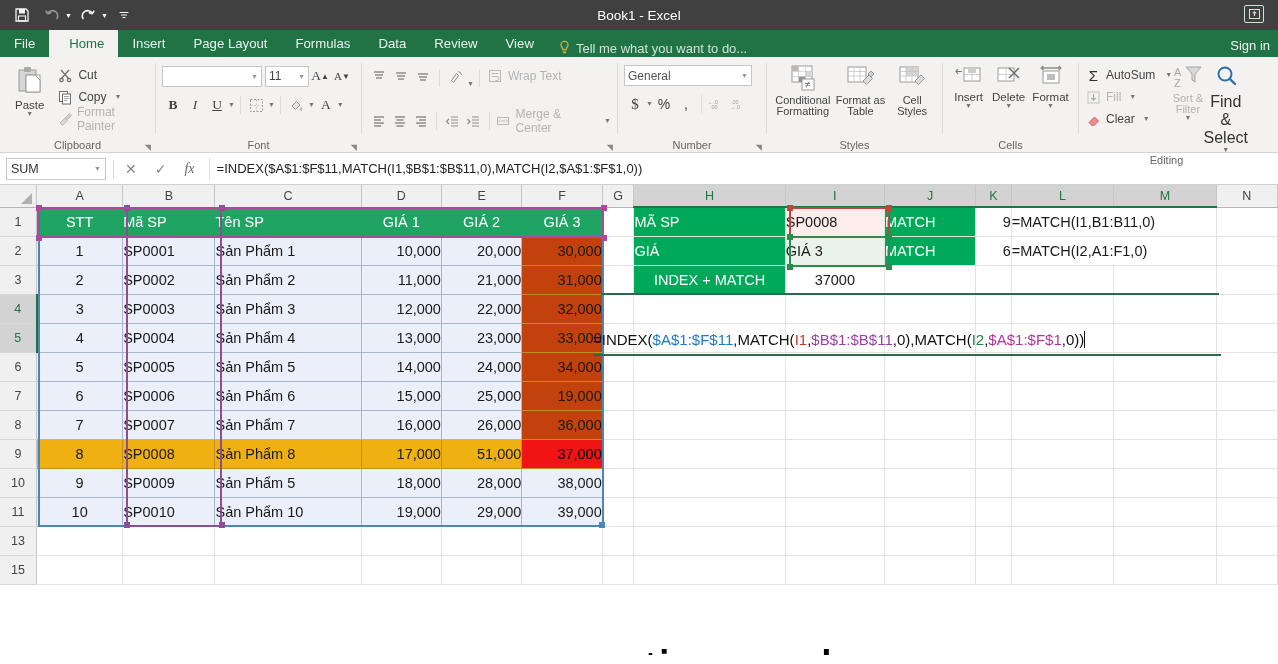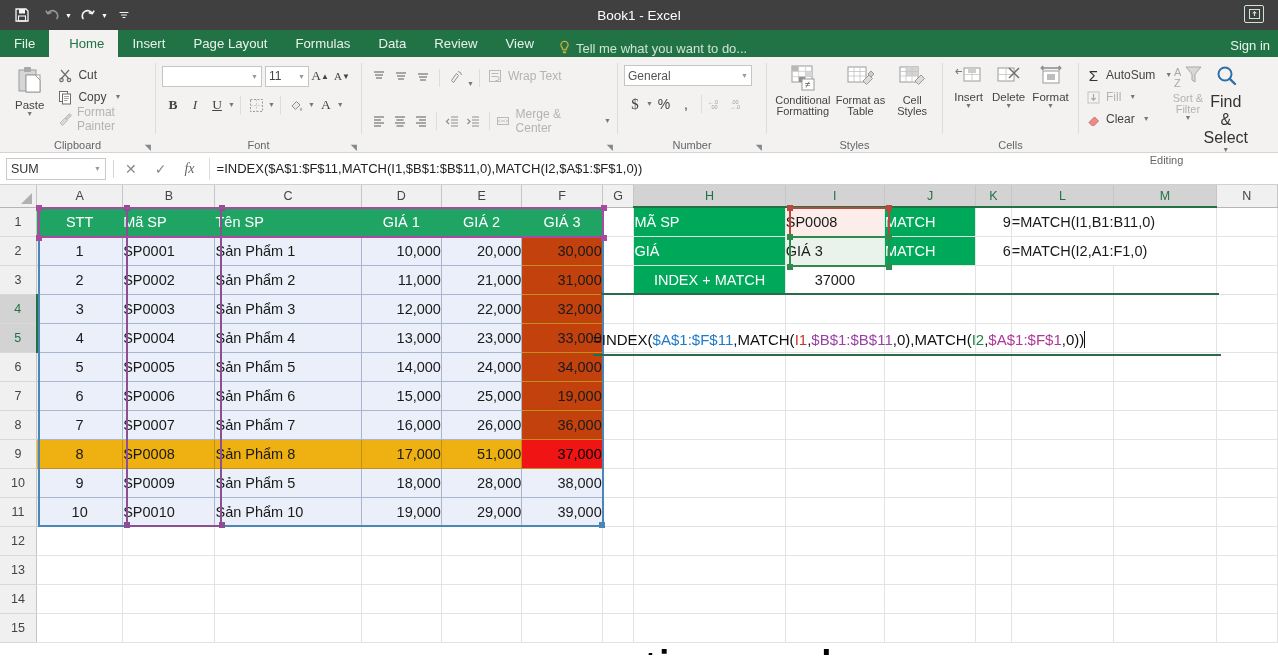--- a/index.html
+++ b/index.html
@@ -796,55 +796,21 @@
       <td class="cell plain"></td>
       <td class="cell plain"></td>
       <td class="cell plain"></td>
       <td class="cell plain"></td>
       <td class="cell plain"></td>
       <td class="cell plain"></td>
       <td class="cell plain"></td>
     </tr>
 
     <tr>
-      <th class="rowhdr">12</th>
-      <td class="cell plain"></td>
-          <td class="cell plain"></td>
-          <td class="cell plain"></td>
-          <td class="cell plain"></td>
-          <td class="cell plain"></td>
-          <td class="cell plain"></td>
-          <td class="cell plain"></td>
-          <td class="cell plain"></td>
-          <td class="cell plain"></td>
-          <td class="cell plain"></td>
-          <td class="cell plain"></td>
-          <td class="cell plain"></td>
-          <td class="cell plain"></td>
-          <td class="cell plain"></td>
-    </tr>
-    <tr>
       <th class="rowhdr">13</th>
-      <td class="cell plain"></td>
-          <td class="cell plain"></td>
-          <td class="cell plain"></td>
-          <td class="cell plain"></td>
-          <td class="cell plain"></td>
-          <td class="cell plain"></td>
-          <td class="cell plain"></td>
-          <td class="cell plain"></td>
-          <td class="cell plain"></td>
-          <td class="cell plain"></td>
-          <td class="cell plain"></td>
-          <td class="cell plain"></td>
-          <td class="cell plain"></td>
-          <td class="cell plain"></td>
-    </tr>
-    <tr>
-      <th class="rowhdr">14</th>
       <td class="cell plain"></td>
           <td class="cell plain"></td>
           <td class="cell plain"></td>
           <td class="cell plain"></td>
           <td class="cell plain"></td>
           <td class="cell plain"></td>
           <td class="cell plain"></td>
           <td class="cell plain"></td>
           <td class="cell plain"></td>
           <td class="cell plain"></td>

